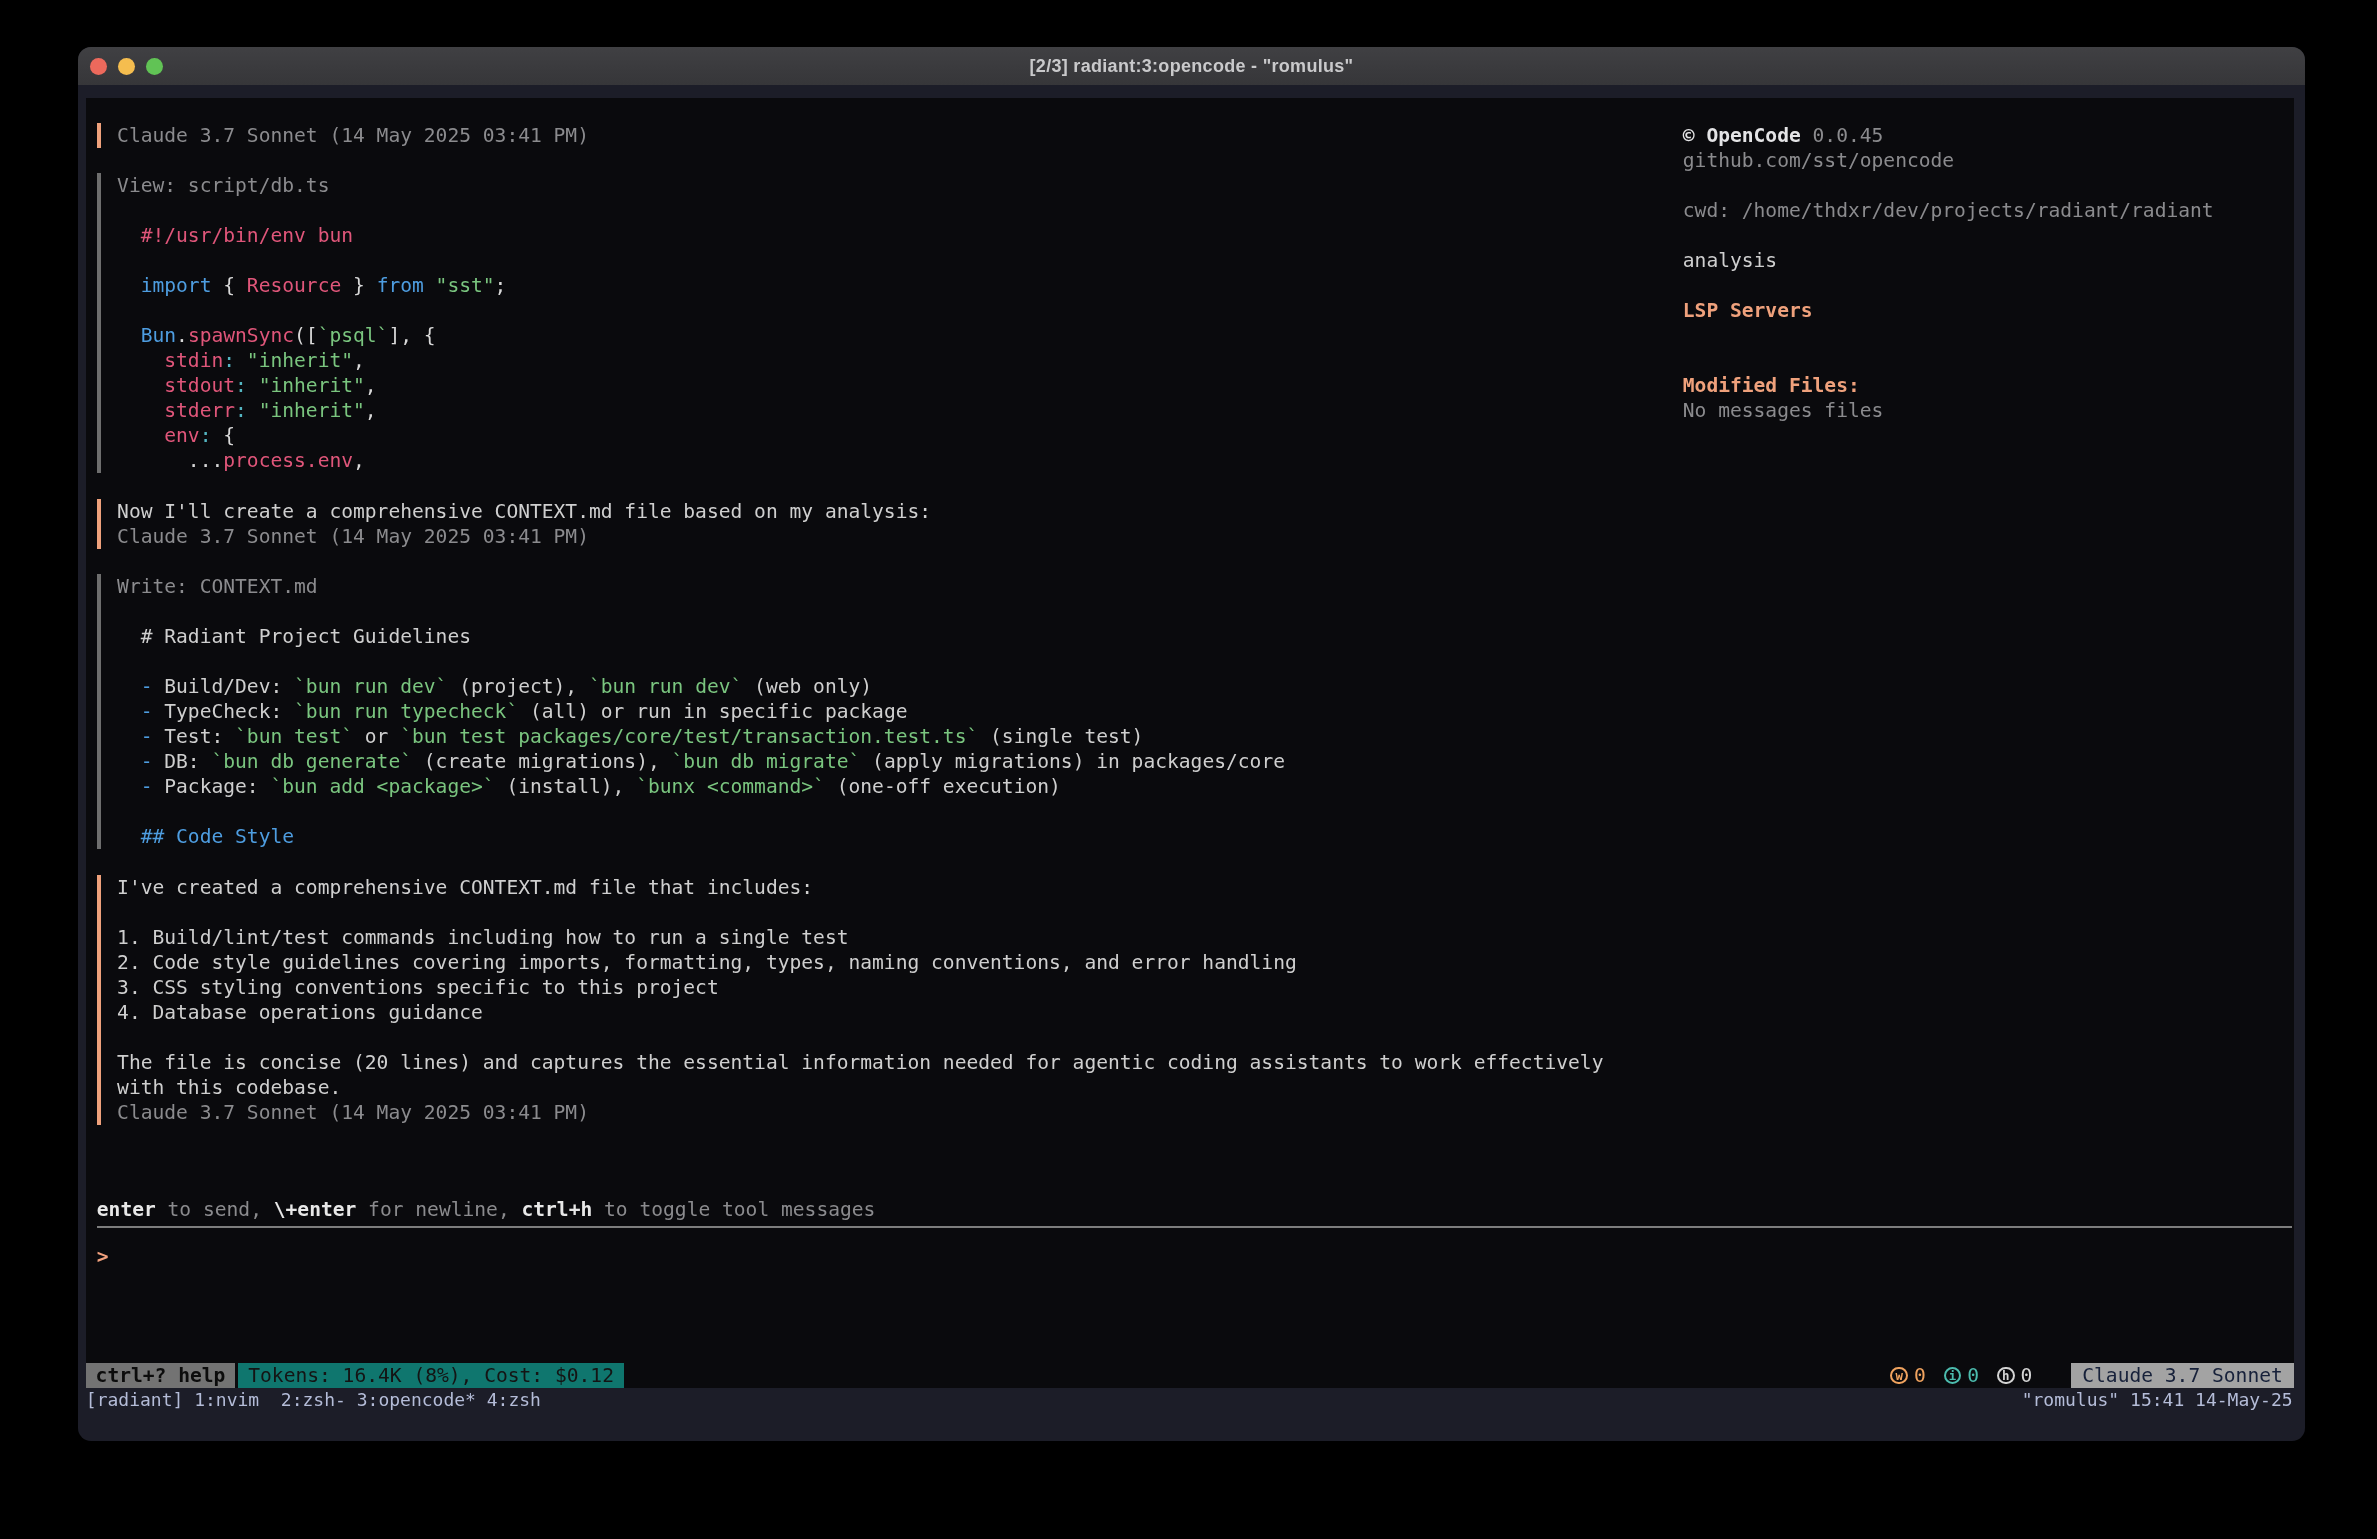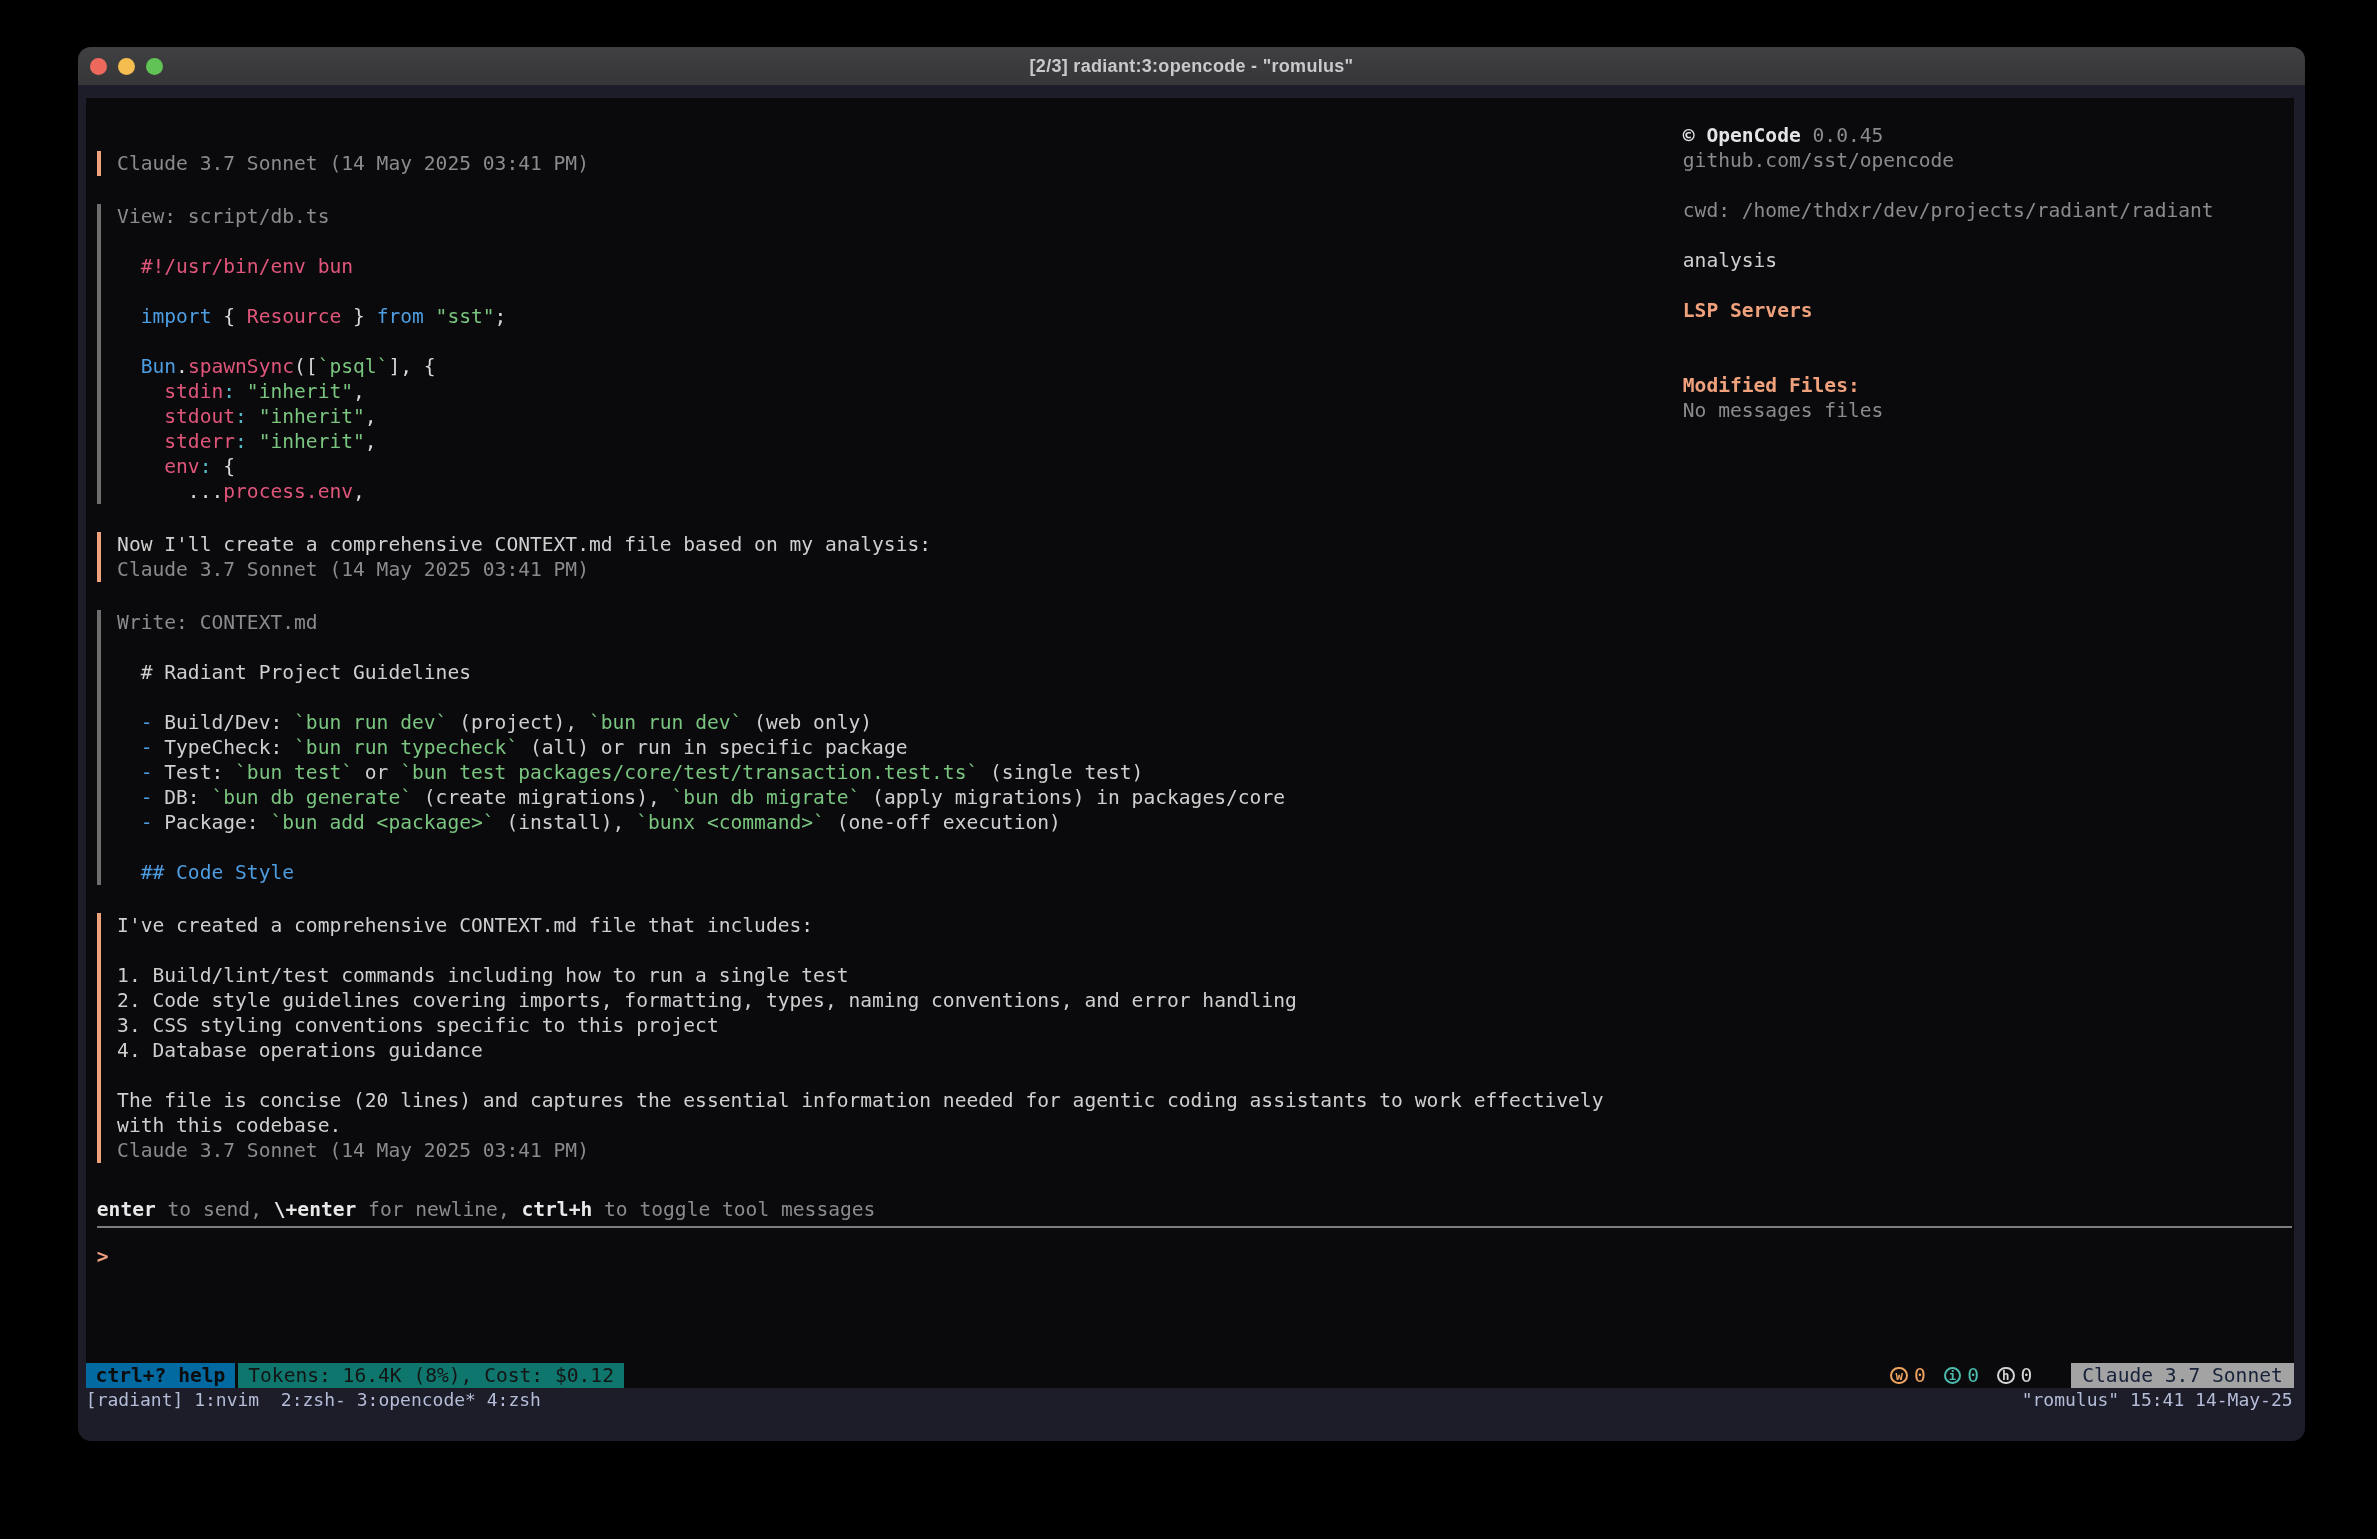--- a/index.html
+++ b/index.html
@@ -10,21 +10,21 @@
     display:flex;align-items:center;justify-content:center;}
   .title{color:#c9c9cb;font-weight:bold;font-size:18px;letter-spacing:0.3px;}
   .lights{position:absolute;left:11.7px;top:0;height:100%;display:flex;align-items:center;gap:11px;}
   .light{width:17px;height:17px;border-radius:50%;}
   .light.red{background:#ec695c}.light.yellow{background:#f5bd4f}.light.green{background:#61c355}
 
   .term{position:absolute;left:7.8px;top:51px;width:2208px;height:1290px;background:#0a0a0d;
     font-family:"DejaVu Sans Mono",monospace;font-size:19.6px;line-height:25px;}
   .line{min-height:25px;white-space:pre;}
   .chat{position:absolute;left:11px;top:25px;width:1592px;}
-  .block{border-left:4.6px solid #6e6e6e;padding-left:16.3px;margin-bottom:25.4px;margin-top:28px;}
+  .block{border-left:4.6px solid #6e6e6e;padding-left:16.3px;margin-bottom:25.4px;}
   .block.salmon{border-left-color:#efa17c}
   .block.gray{border-left-color:#6e6e6e}
   .sidebar{position:absolute;left:1597px;top:25px;width:607px;}
 
   .c-text{color:#cfcfcf}
   .c-white{color:#d9d9d9}
   .c-dim{color:#8b8b8e}
   .c-pink{color:#e0567a}
   .c-blue{color:#4e9de0}
   .c-green{color:#7ac57f}
@@ -32,21 +32,21 @@
   .c-salmonB{color:#efa17c;font-weight:bold}
   .c-whiteB{color:#e4e4e6;font-weight:bold}
   .c-boldwhite{color:#e8e8e8;font-weight:bold}
 
   .helpline{position:absolute;left:11px;top:1099px;white-space:pre;}
   .separator{position:absolute;left:11px;right:2px;top:1128px;height:2px;background:#7d7d7d;}
   .promptline{position:absolute;left:11px;top:1146px;color:#f2a17e;font-weight:bold;}
 
   .statusbar{position:absolute;left:0;right:0;bottom:0;height:25.4px;display:flex;align-items:center;}
   .chip{height:25.4px;line-height:25.4px;padding:0 9.8px;white-space:pre;}
-  .chip.helpchip{background:#0369a1;color:#0c0c0c;font-weight:bold;}
+  .chip.helpchip{background:#737373;color:#0c0c0c;font-weight:bold;}
   .chip.tokenschip{background:#0f766e;color:#141414;margin-left:3.3px;}
   .sb-spacer{flex:1}
   .counters{display:flex;align-items:center;gap:18px;margin-right:39px;}
   .counter{display:flex;align-items:center;gap:5.9px;}
   .cicon{width:17.6px;height:17.6px;border-radius:50%;border:2px solid currentColor;
     display:inline-flex;align-items:center;justify-content:center;
     font-size:12.4px;font-weight:bold;box-sizing:border-box;}
   .ccount{font-size:19.6px;}
   .cnt-orange{color:#f0a35f}.cnt-teal{color:#4cbcae}.cnt-light{color:#d4d4d4}
   .chip.modelchip{background:#a3a3a3;color:#17213a;padding:0 11px;}

